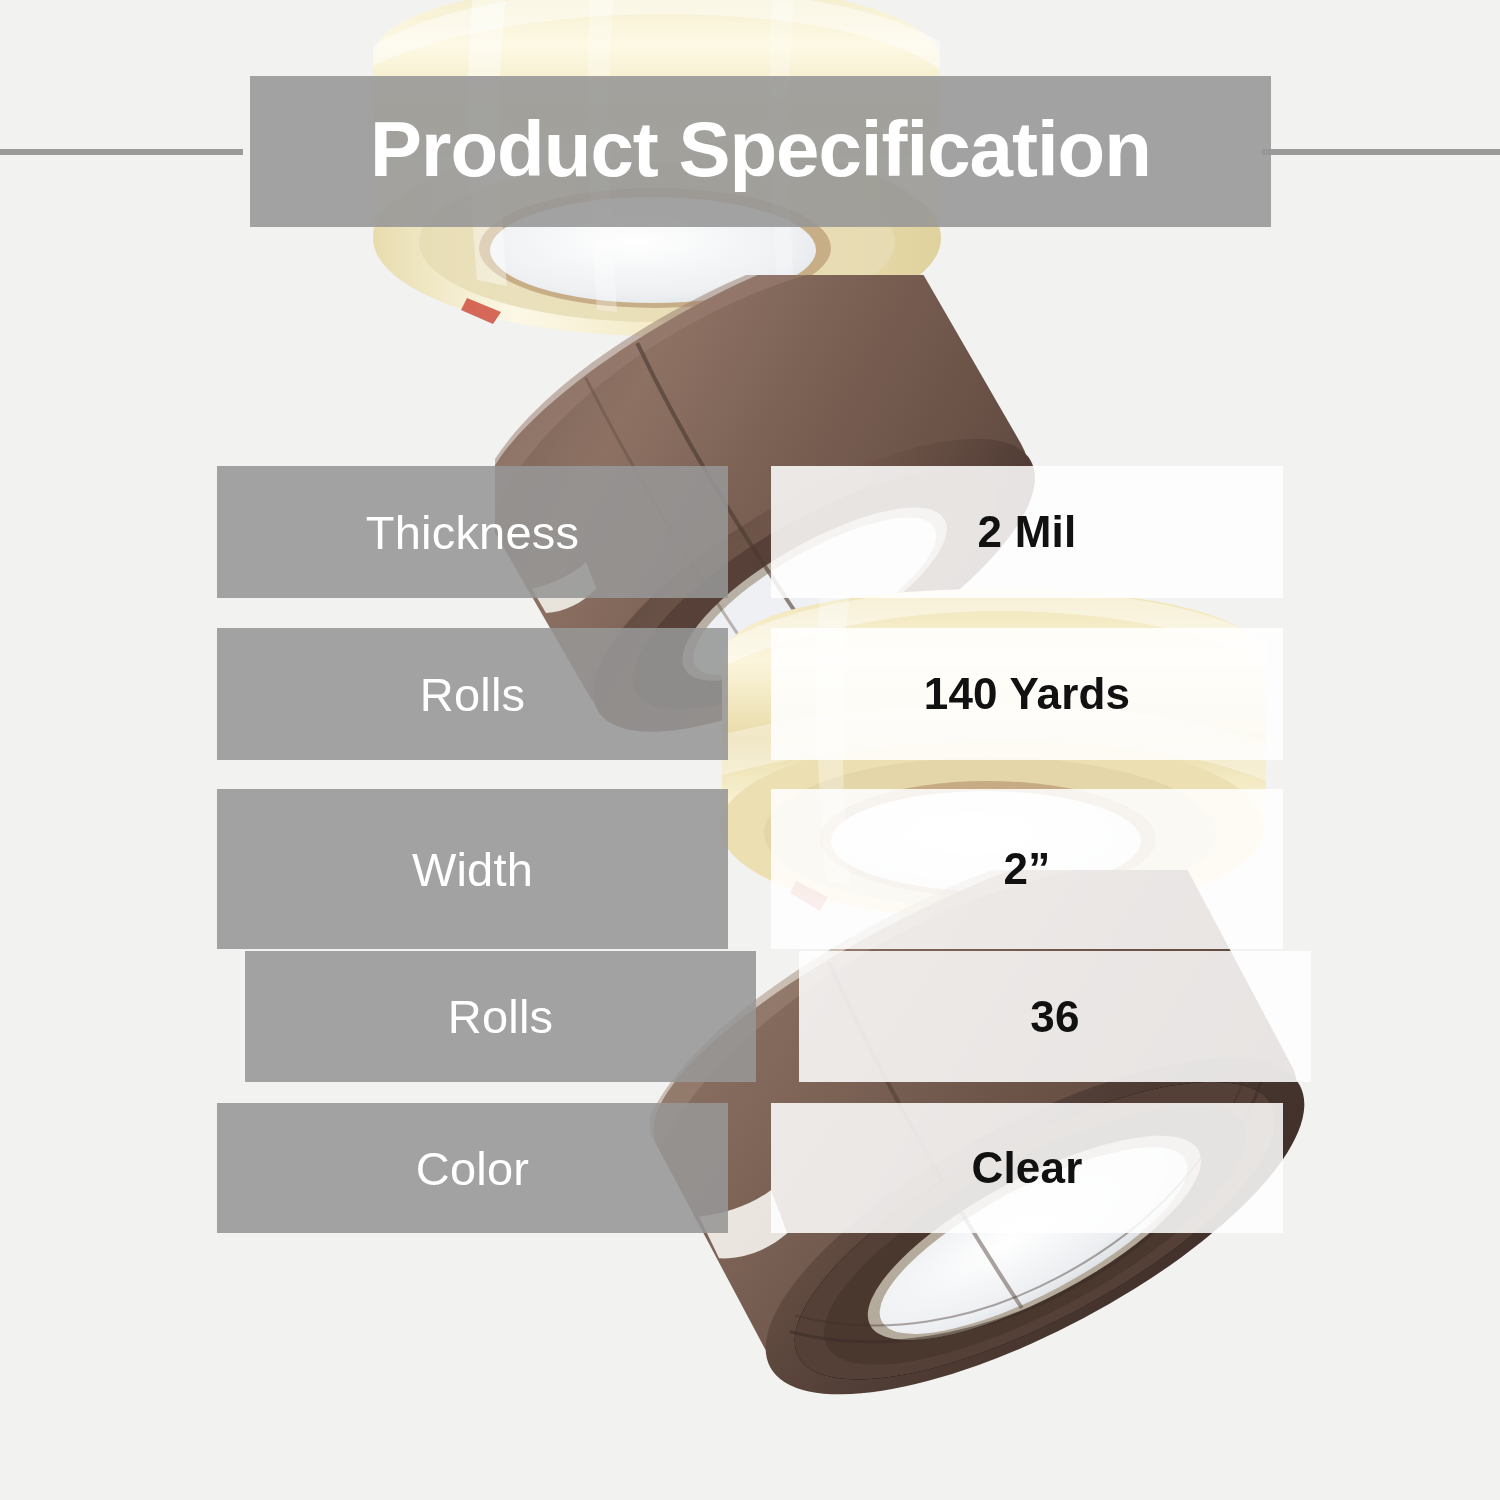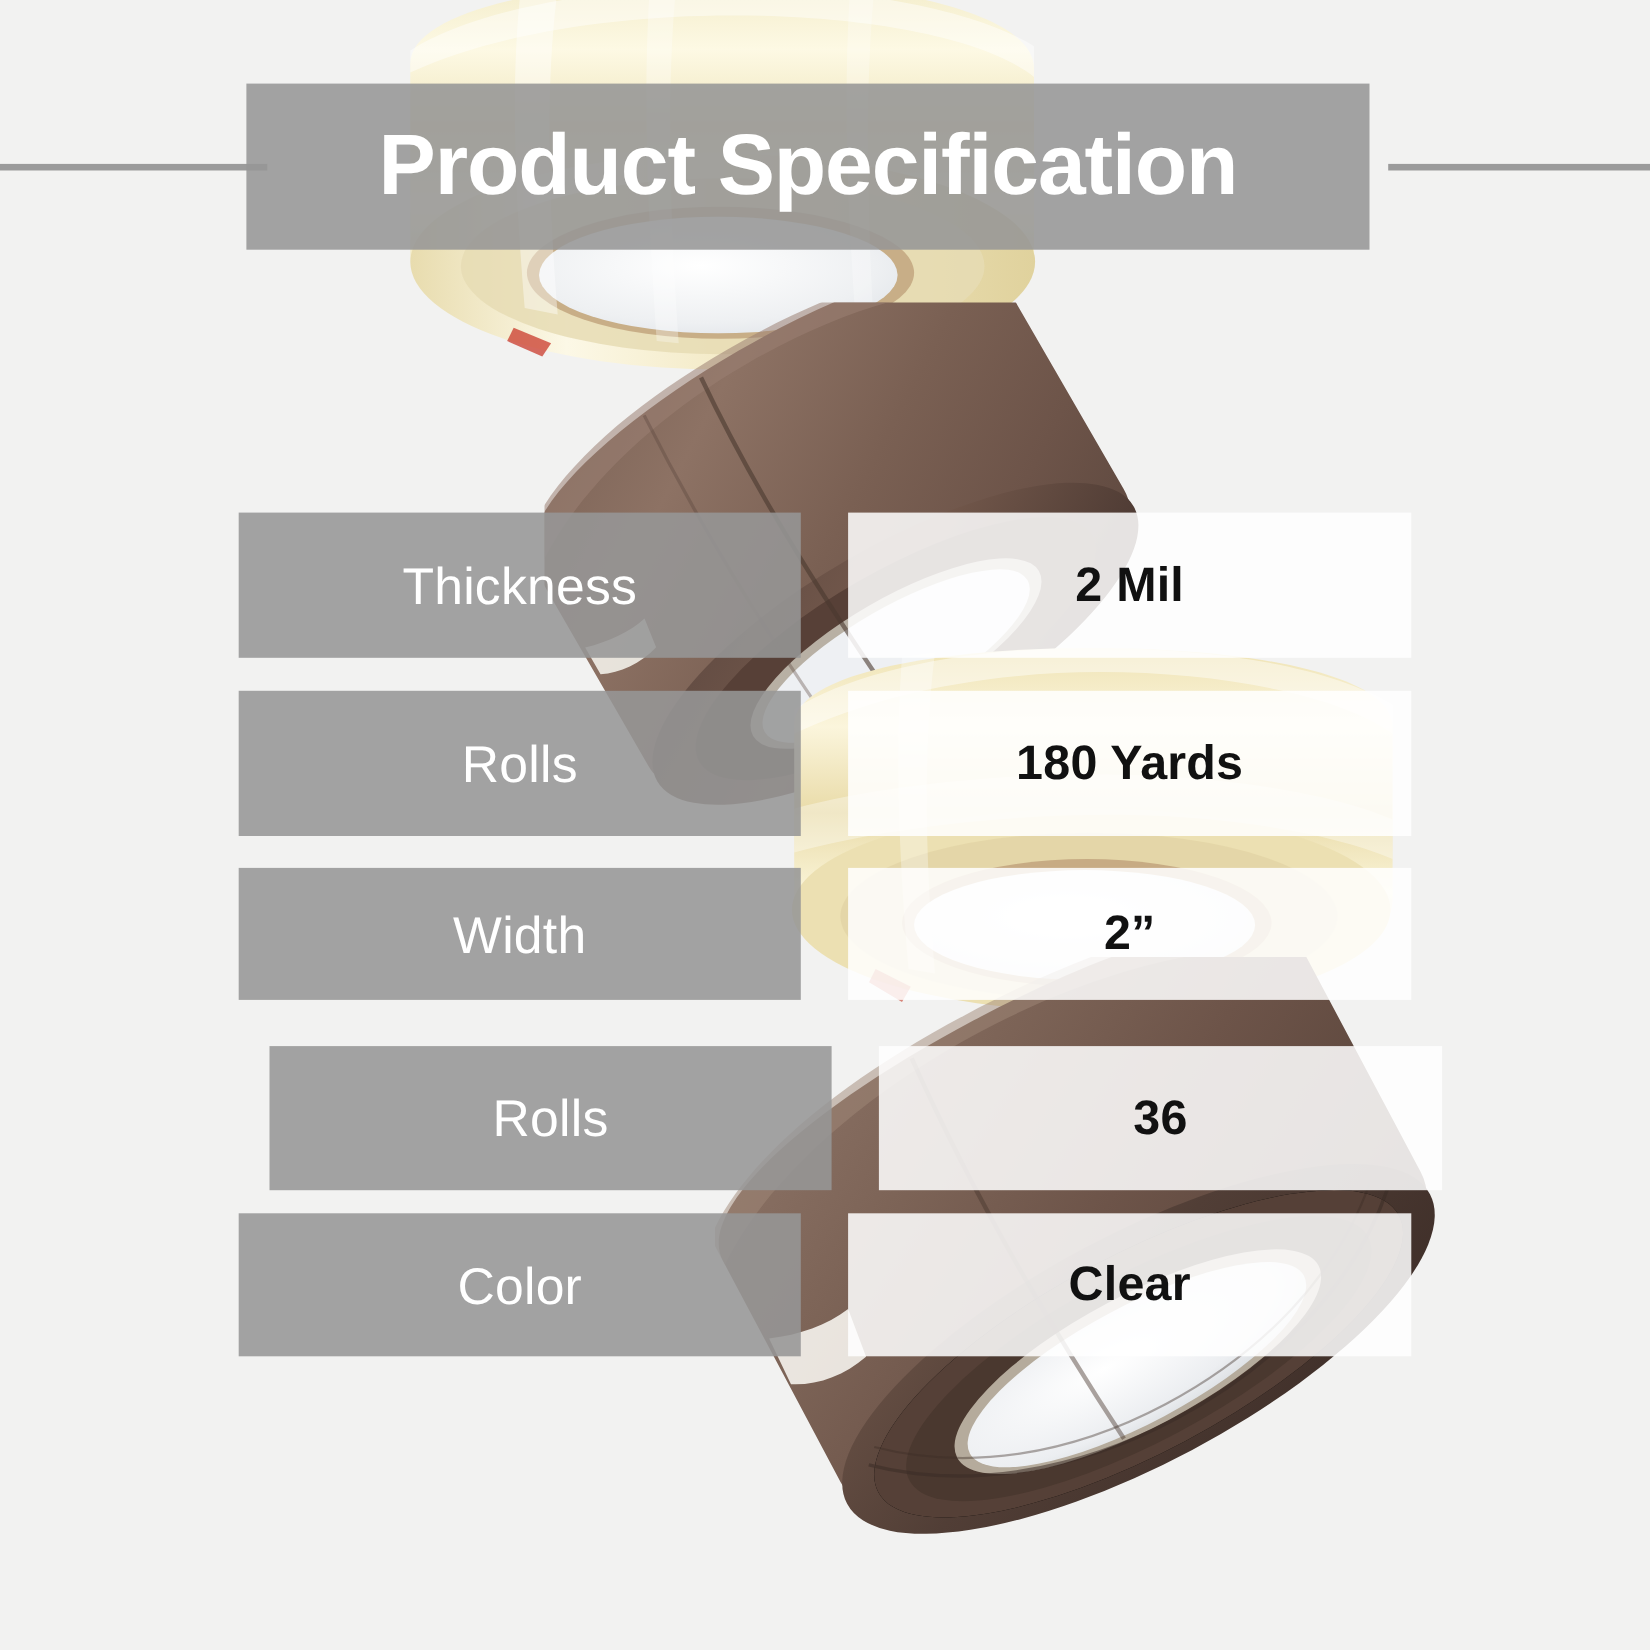--- a/index.html
+++ b/index.html
@@ -48,21 +48,21 @@
     position: absolute;
     left: 1262px;
     top: 149px;
     width: 238px;
     height: 6px;
     background: #9b9b9b;
     z-index: 3;
   }
   #header-band {
     position: absolute;
-    left: 224px;
+    left: 250px;
     top: 76px;
     width: 1021px;
     height: 151px;
     background: rgba(150,150,150,0.88);
     z-index: 4;
     display: flex;
     align-items: center;
     justify-content: center;
   }
   #header-title {
@@ -315,25 +315,25 @@
       <div class="spec-value-box">
         <span class="spec-value">2 Mil</span>
       </div>
     </div>
 
     <div class="spec-row" style="top:628px; height:132px;">
       <div class="spec-label-box">
         <span class="spec-label">Rolls</span>
       </div>
       <div class="spec-value-box">
-        <span class="spec-value">180 Yards</span>
-      </div>
-    </div>
-
-    <div class="spec-row" style="top:789px; height:120px;">
+        <span class="spec-value">140 Yards</span>
+      </div>
+    </div>
+
+    <div class="spec-row" style="top:789px; height:160px;">
       <div class="spec-label-box">
         <span class="spec-label">Width</span>
       </div>
       <div class="spec-value-box">
         <span class="spec-value">2”</span>
       </div>
     </div>
 
     <div class="spec-row" style="top:951px; height:131px;margin-left:28px;">
       <div class="spec-label-box">

